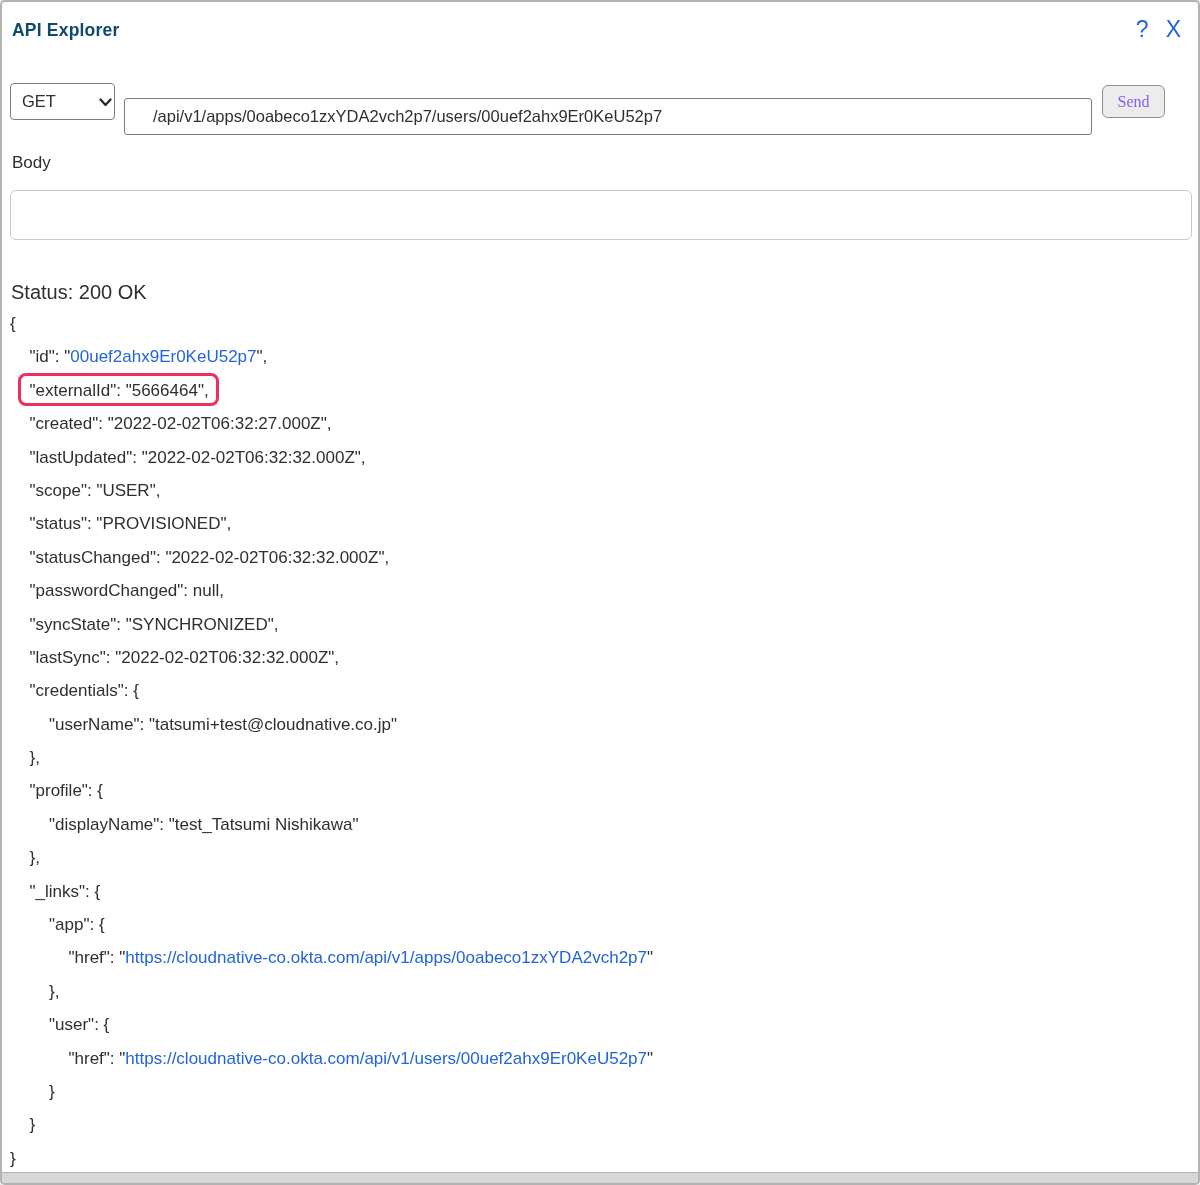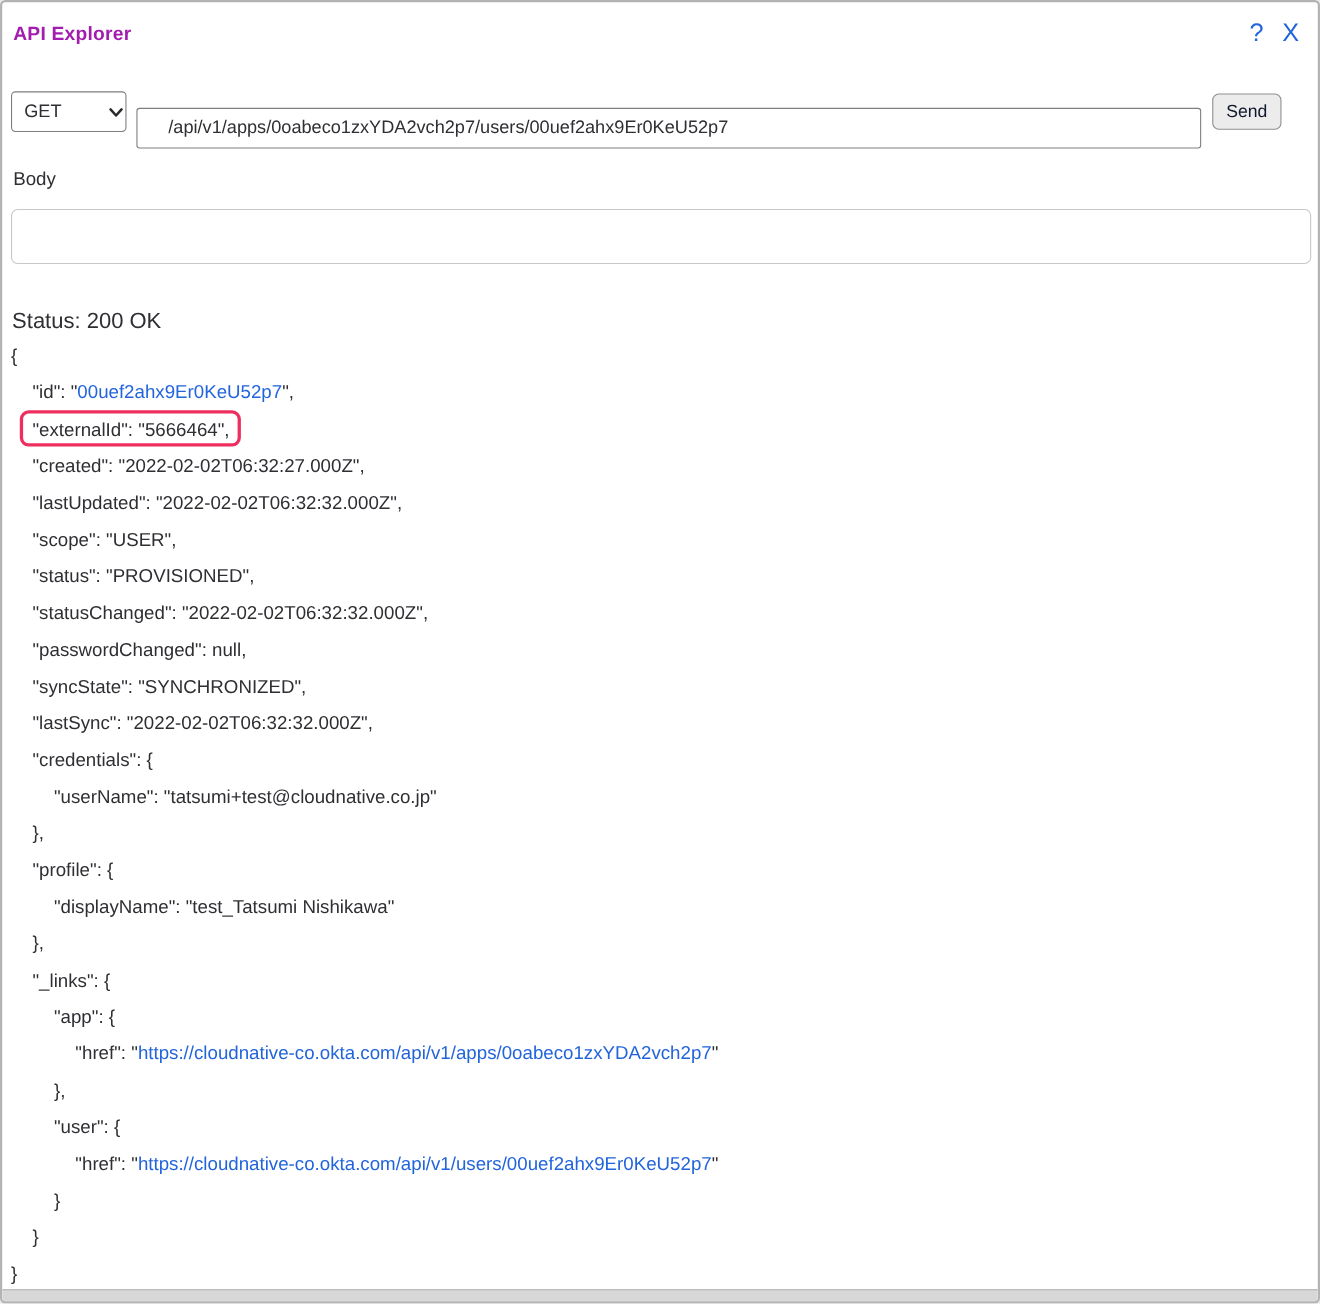--- a/index.html
+++ b/index.html
@@ -15,21 +15,21 @@
     position:relative;
     width:1200px; height:1185px;
     background:#ffffff;
     border:2px solid #b3b3b3;
     border-radius:5px;
     overflow:hidden;
   }
 
   .title{
     position:absolute; left:10px; top:18px;
-    font-size:17.5px; font-weight:700; color:#a21caf;
+    font-size:17.5px; font-weight:700; color:#0c4a6e;
     letter-spacing:.2px;
   }
 
   .win-icons{
     position:absolute; right:17px; top:16px;
     display:flex; gap:17px; align-items:center;
     color:var(--link); font-size:23px; font-weight:500;
   }
   .win-icons span{ cursor:pointer; line-height:1; }
 
@@ -52,22 +52,22 @@
     font-family:"Liberation Sans", sans-serif;
     font-size:16.5px; color:var(--text);
     outline:none;
   }
 
   .send-button{
     position:absolute; left:1100px; top:83px;
     width:63px; height:33px;
     background:#ececec;
     border:1px solid #8f8f8f; border-radius:6px;
-    font-family:Liberation Sans, sans-serif;
-    font-size:16px; color:#0f172a;
+    font-family:Liberation Serif, serif;
+    font-size:16px; color:#8b5cf6;
     cursor:pointer;
   }
 
   .body-label{
     position:absolute; left:10px; top:151px;
     font-size:17px;
   }
 
   .body-textarea{
     position:absolute; left:8px; top:188px;

